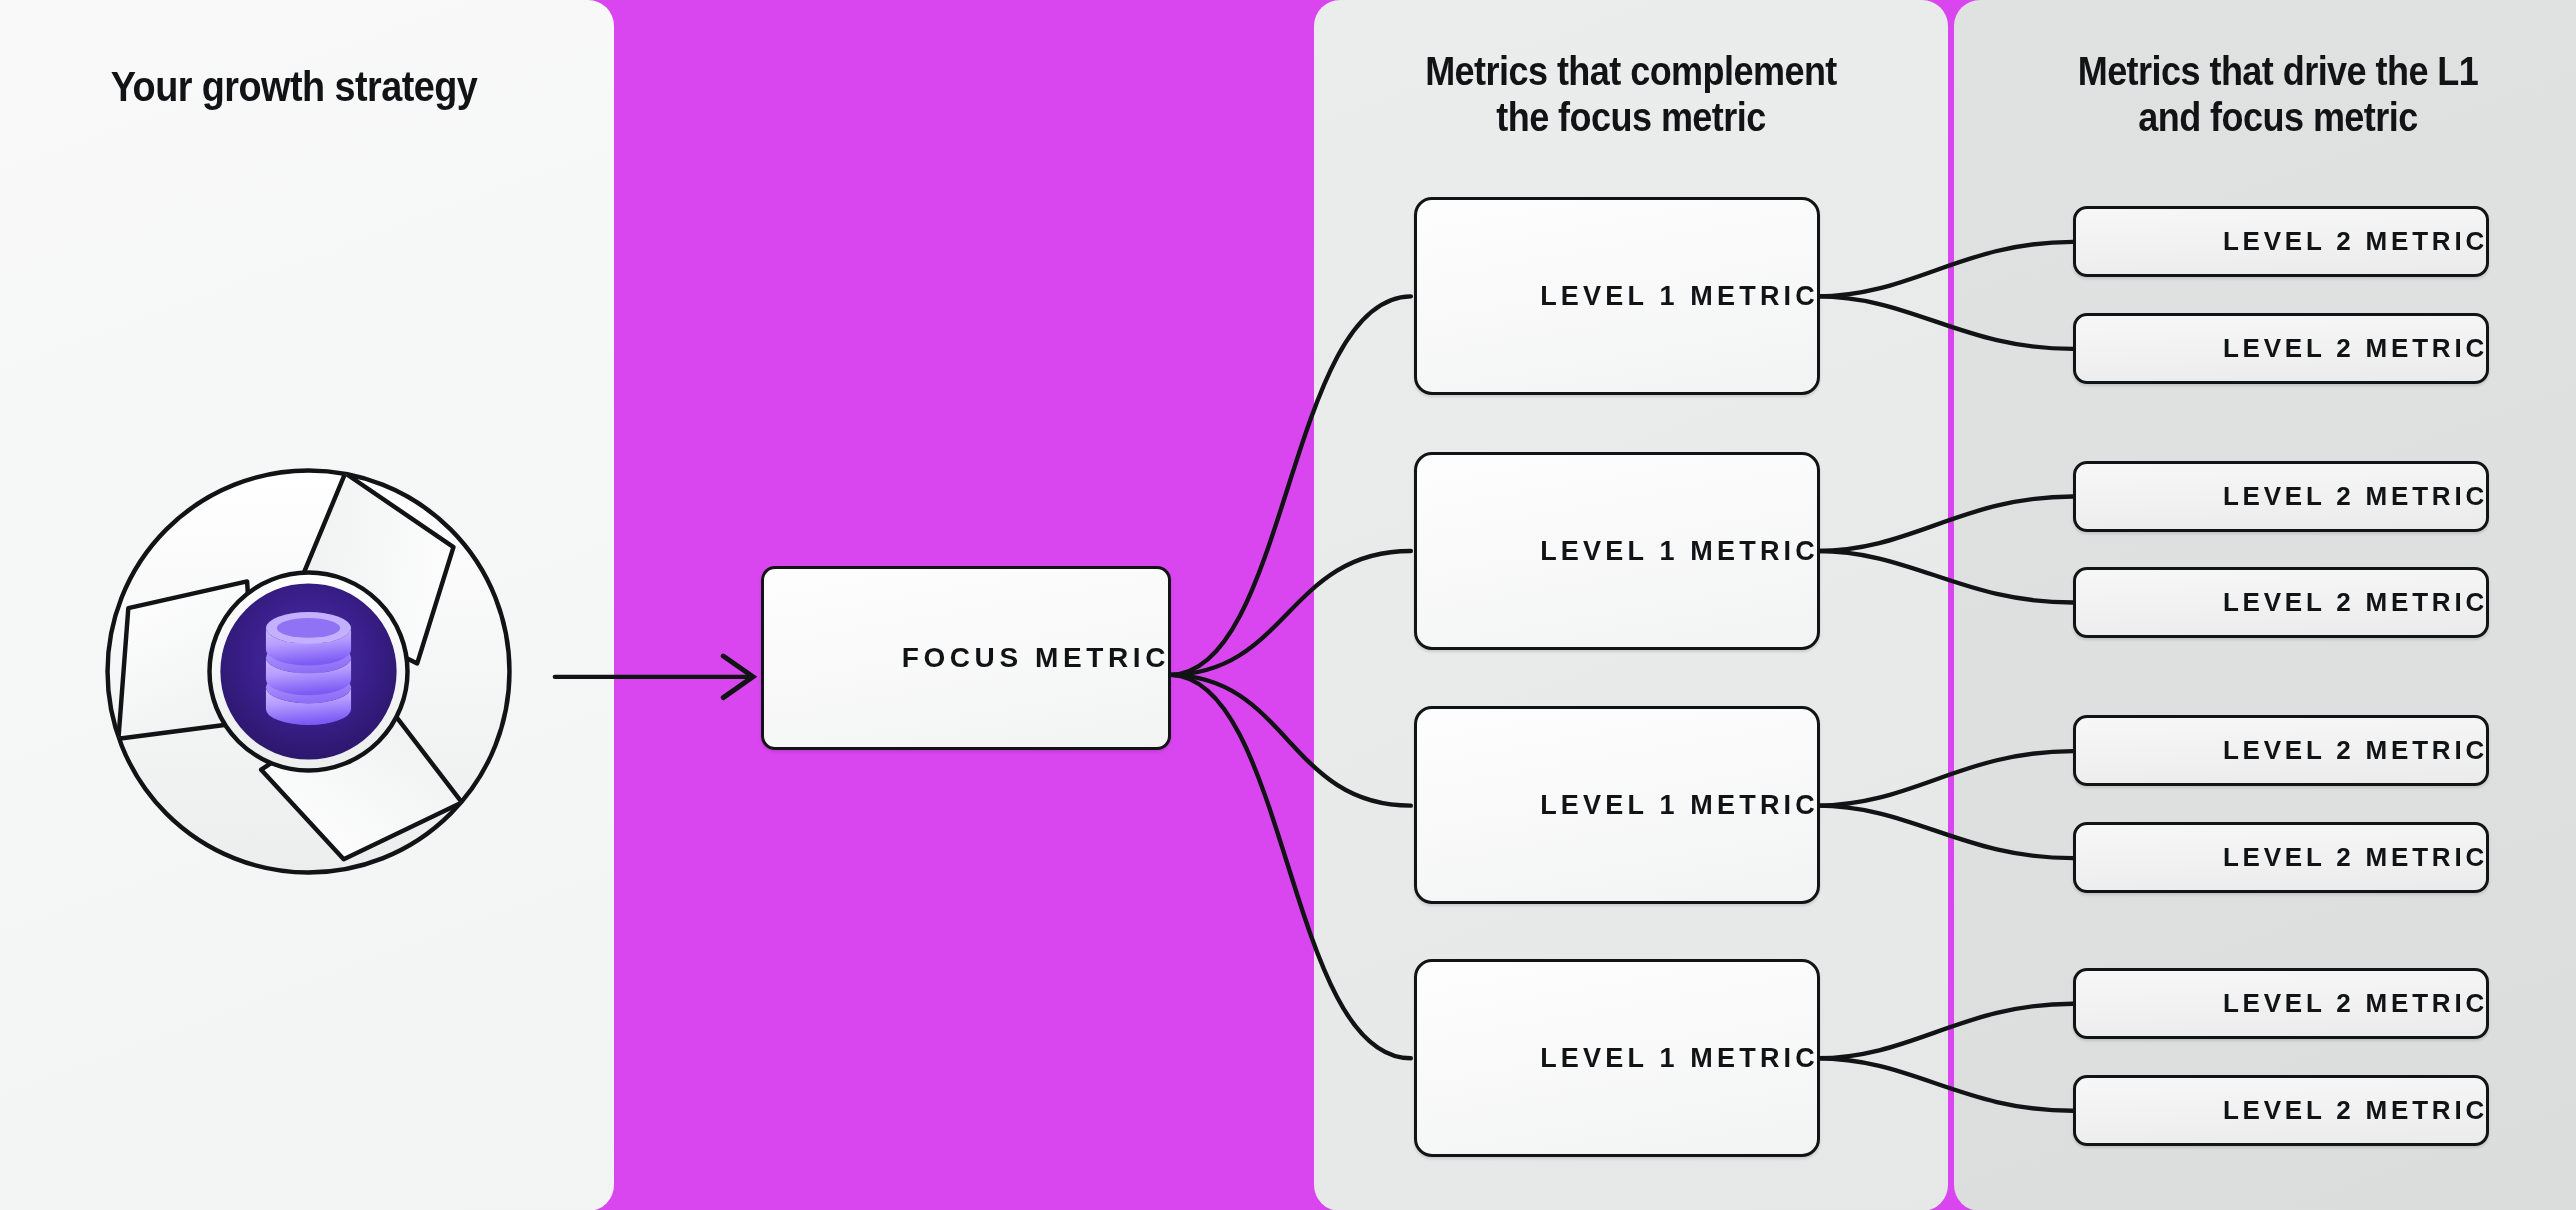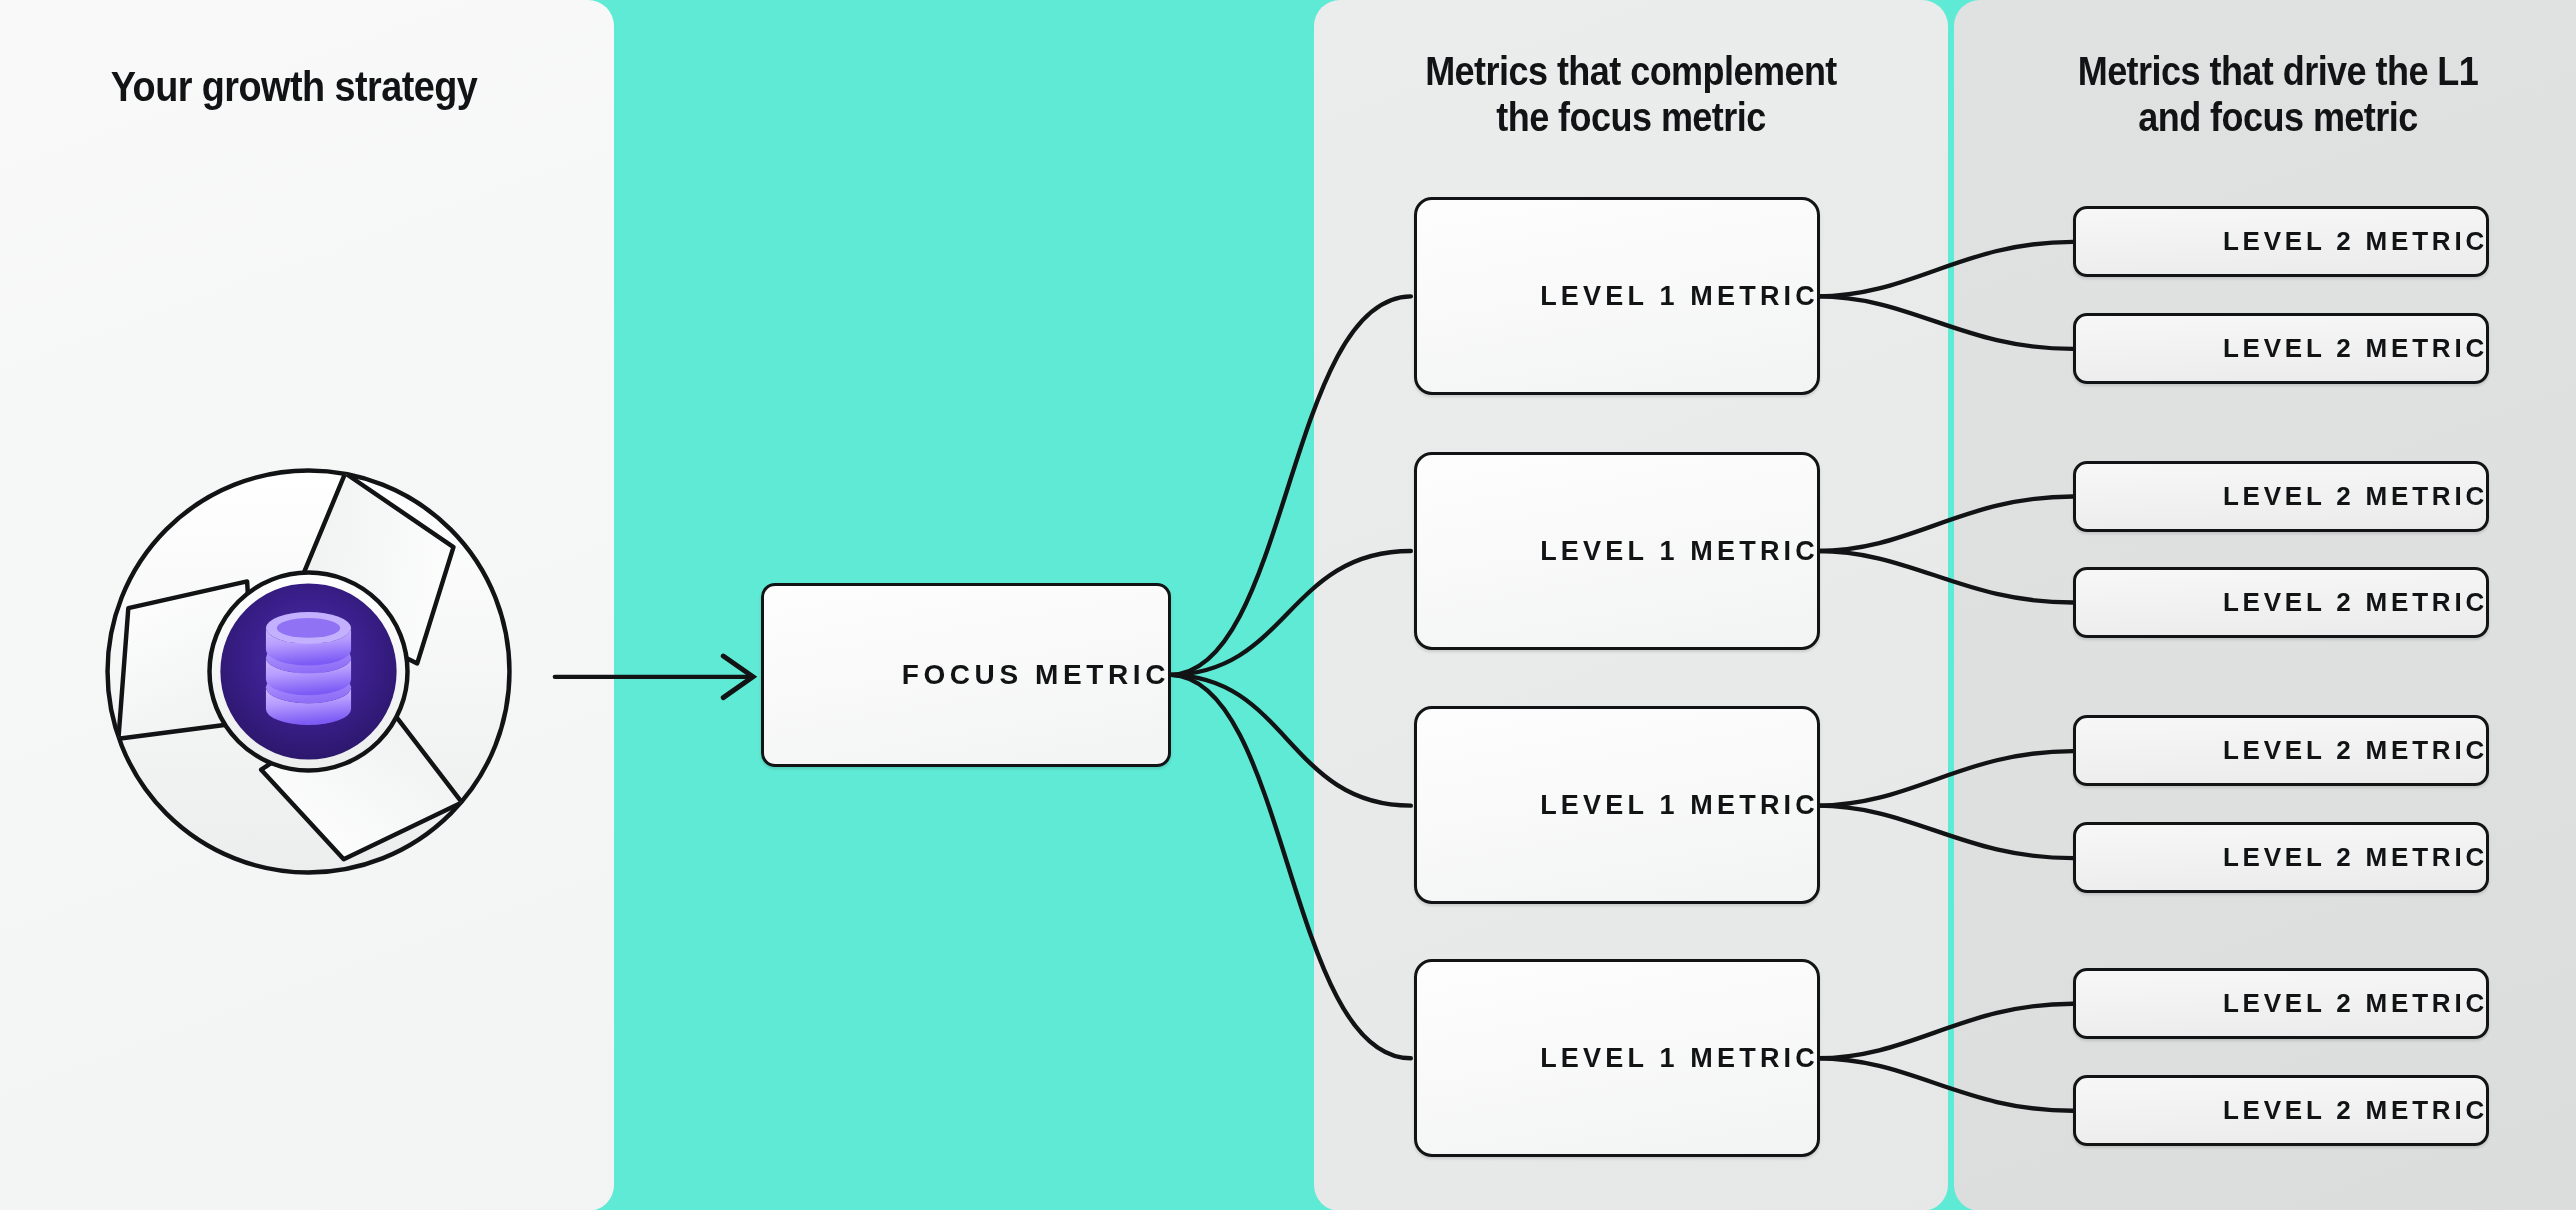--- a/index.html
+++ b/index.html
@@ -10,21 +10,21 @@
   body {
     width: 2576px;
     height: 1211px;
     overflow: hidden;
     font-family: "Liberation Sans", sans-serif;
   }
   #stage {
     position: relative;
     width: 2225px;
     height: 1211px;
-    background: #5eead4;
+    background: #d946ef;
   }
 
   
   .panel {
     position: absolute;
     top: 0;
     height: 1211px;
     border-radius: 26px;
     box-sizing: border-box;
   }
@@ -99,21 +99,21 @@
     display: flex;
     align-items: center;
     justify-content: flex-end;
     color: #111315;
     font-weight: 700;
     font-size: 27px;
     letter-spacing: 4.2px;
   }
   .mbox.focus {
     left: 761px;
-    top: 583px;
+    top: 566px;
     width: 410px;
     height: 184px;
     font-size: 28px;
     letter-spacing: 4.6px;
     border-radius: 14px;
   }
   .mbox.l1 {
     left: 1414px;
     width: 406px;
     height: 198px;

